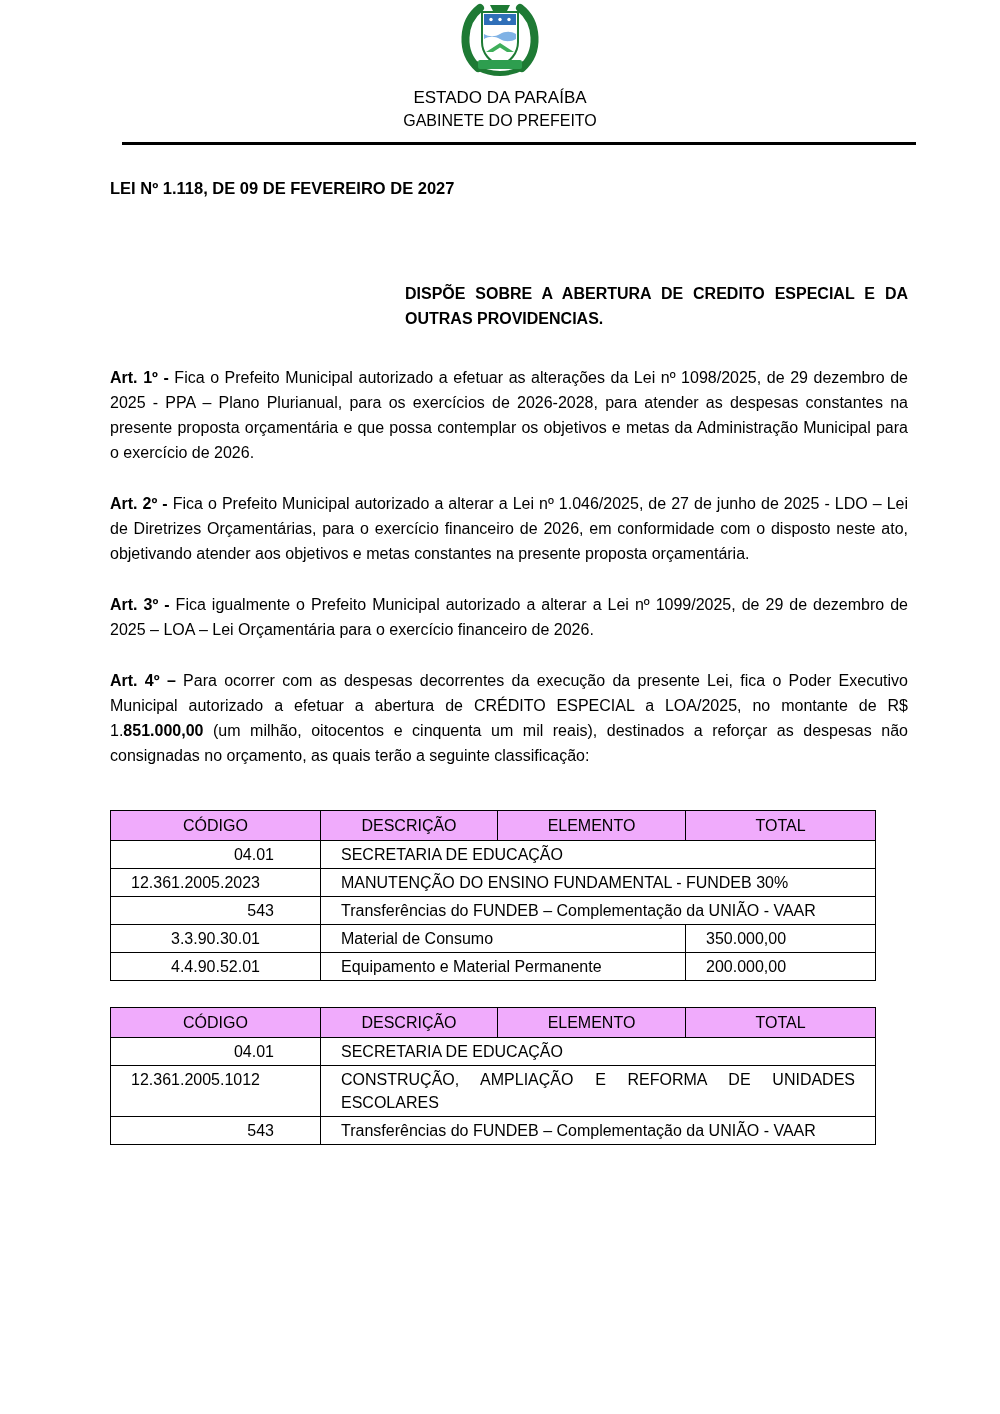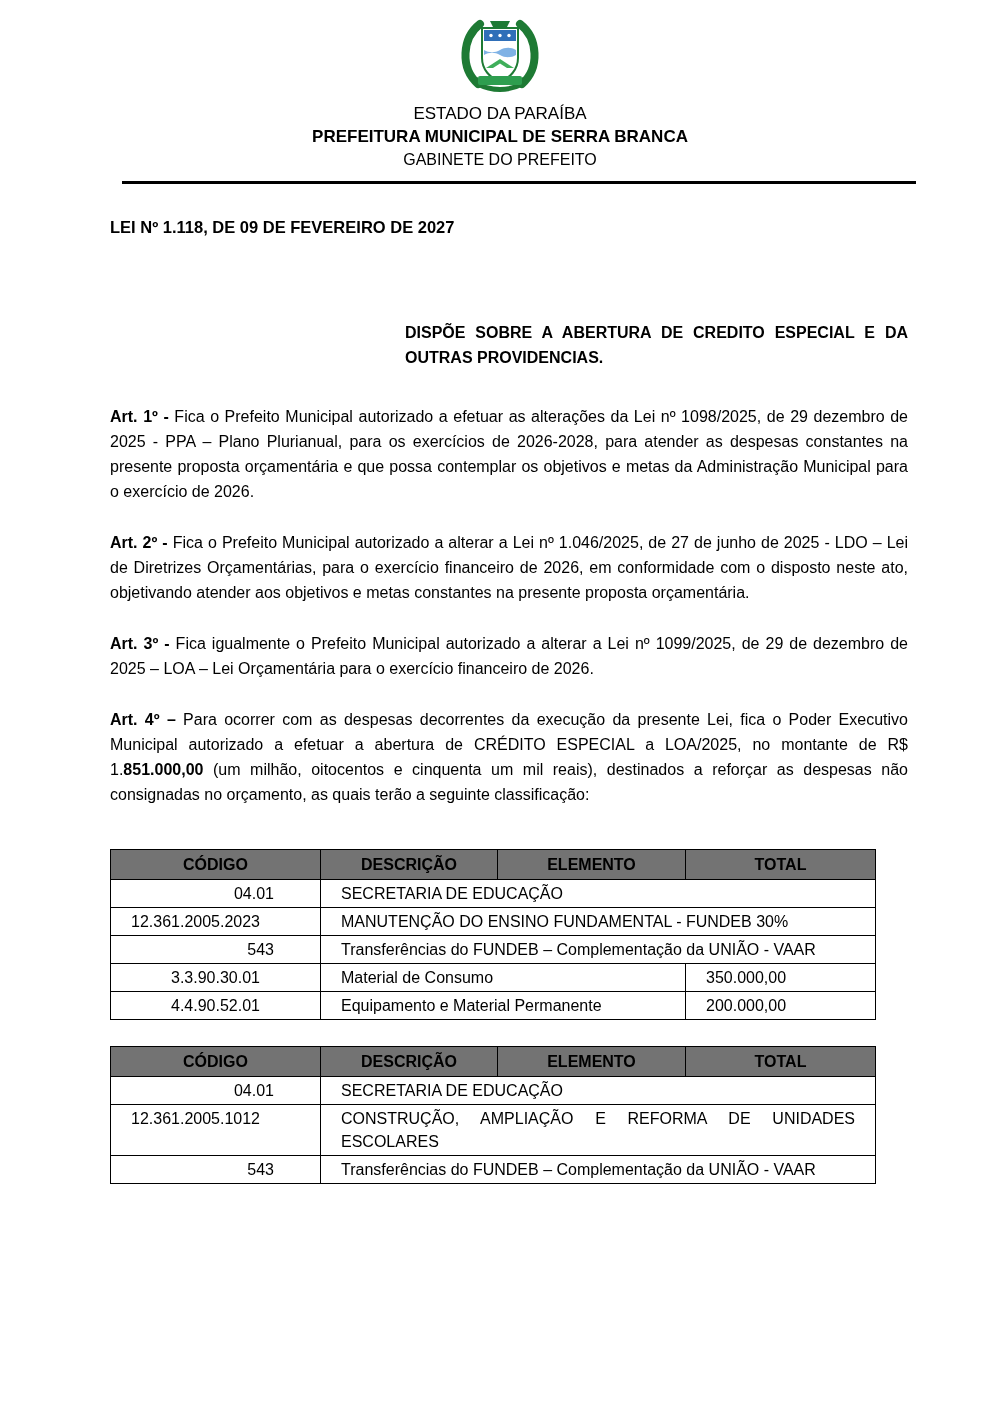--- a/index.html
+++ b/index.html
@@ -8,21 +8,21 @@
 
   .page {
     width: 1000px;
     height: 1414px;
     background: #fff;
     overflow: hidden;
     position: relative;
   }
 
   
-  .doc-header { text-align: center; padding-top: 16px; }
+  .doc-header { text-align: center; padding-top: 0; }
   .coa { display: inline-block; height: 80px; }
   .hdr-state  { font-size: 17px; margin-top: 4px; }
   .hdr-muni   { font-size: 17px; font-weight: bold; margin-top: 3px; }
   .hdr-office { font-size: 16px; margin-top: 4px; }
   .rule {
     border: none;
     border-top: 3px solid #000;
     margin: 12px 84px 0 122px;
   }
 
@@ -64,22 +64,22 @@
   .credit-table col.c2 { width: 177px; }
   .credit-table col.c3 { width: 188px; }
   .credit-table col.c4 { width: 190px; }
   .credit-table th, .credit-table td {
     border: 1px solid #000;
     padding: 2px 20px;
     vertical-align: top;
     line-height: 23px;
   }
   .credit-table th {
-    background: #737373;
-    font-weight: bold;
+    background: #f0abfc;
+    font-weight: normal;
     text-align: center;
     padding: 3px 6px;
   }
   td.cell-right  { text-align: right; padding-right: 46px; }
   td.cell-center { text-align: center; }
   td.cell-left   { text-align: left; }
   td.cell-bold   { font-weight: normal; }
   td.cell-justify { text-align: justify; }
 </style>
 </head>
@@ -101,21 +101,20 @@
         <circle cx="59" cy="19.5" r="1.7" fill="#ffffff"></circle>
         <path d="M34 34 c5 3 11 3 16 0 c5 -3 11 -3 16 0 v5 c-5 3 -11 3 -16 0 c-5 -3 -11 -3 -16 0 z" fill="#7fb2e5"></path>
         <path d="M36 52 l14 -9 l14 9 z" fill="#3fae5a"></path>
         <path d="M43 52 l7 -4.5 l7 4.5 z" fill="#ffffff"></path>
         <rect x="28" y="60" width="44" height="9" rx="2" fill="#2e9e4f"></rect>
         <path d="M28 61 l-6 4 l6 4 z" fill="#1e7a34"></path>
         <path d="M72 61 l6 4 l-6 4 z" fill="#1e7a34"></path>
       </svg>
     </span>
     <div class="hdr-state">ESTADO DA PARAÍBA</div>
-    <div class="hdr-muni">PREFEITURA MUNICIPAL DE SERRA BRANCA</div>
     <div class="hdr-office">GABINETE DO PREFEITO</div>
     <hr class="rule">
   </header>
 
   <main class="doc-body">
 
     <p class="law-title">LEI Nº 1.118,  DE 09 DE FEVEREIRO DE 2027</p>
 
     <p class="epigraph">DISPÕE SOBRE A ABERTURA DE CREDITO ESPECIAL E DA OUTRAS PROVIDENCIAS.</p>
 

